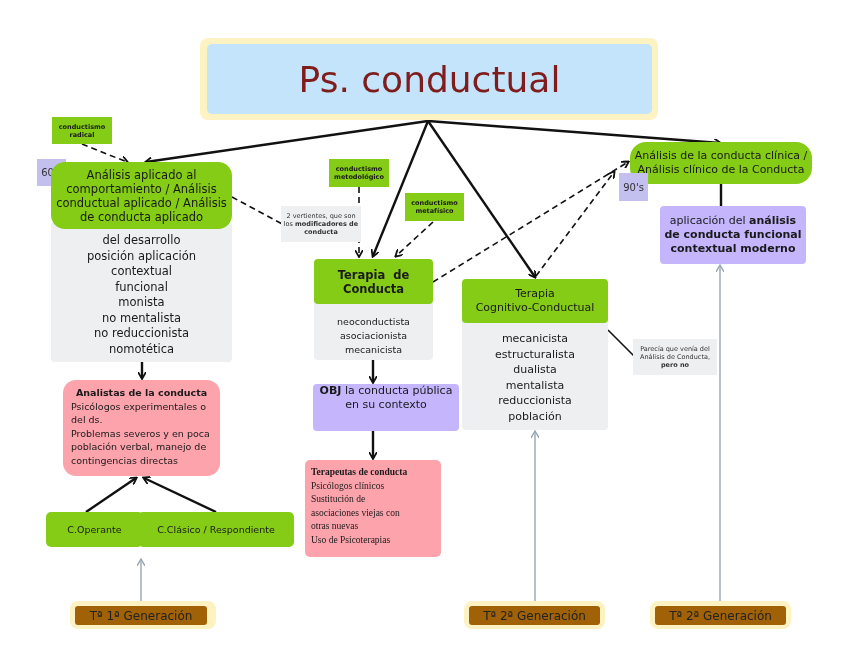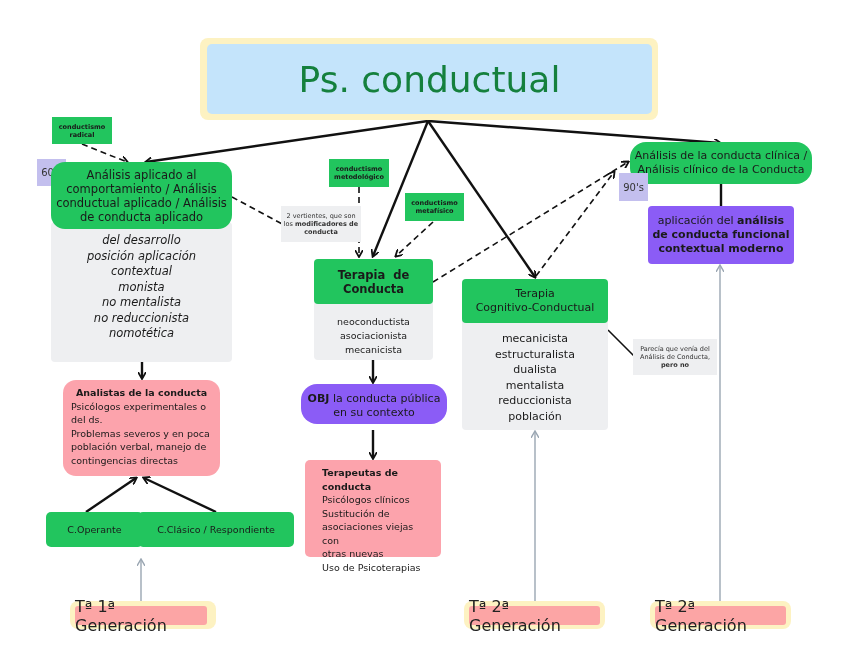--- a/index.html
+++ b/index.html
@@ -1,38 +1,38 @@
 <!DOCTYPE html>
 <html><head>
 <meta charset="utf-8">
 <style>
   html, body { margin:0; padding:0; }
   body { width:848px; height:667px; background:#ffffff; position:relative; overflow:hidden;
          font-family:"DejaVu Sans", sans-serif; color:#1a1a1a; }
   .abs { position:absolute; box-sizing:border-box; }
-  .yellow { background:#22c55e; }
-  .blue { background:#8b5cf6; }
+  .yellow { background:#84cc16; }
+  .blue { background:#c4b5fd;margin-left:12px; }
   .grey { background:#eeeff1; }
   .pink { background:#fca3ac; }
   .purple { background:#c3bfee; }
   .center { text-align:center; }
   svg.links { position:absolute; left:0; top:0; width:848px; height:667px; pointer-events:none; }
   .list-line { display:block; }
   b { font-weight:bold; }
 
   #title-outer { left:200px; top:38px; width:458px; height:82px; background:#fdf2c2; border-radius:8px; }
   #title-inner { left:207px; top:44px; width:445px; height:70px; background:#c4e4fb; border-radius:5px;
-    display:flex; align-items:center; justify-content:center; font-size:36px; color:#15803d; }
+    display:flex; align-items:center; justify-content:center; font-size:36px; color:#7f1d1d; }
 
   .tag { font-size:6.5px; font-weight:bold; line-height:8px; display:flex; align-items:center; justify-content:center; text-align:center; }
   .note { font-size:6.5px; line-height:8px; display:flex; align-items:center; justify-content:center; text-align:center; color:#333; }
   .decade { font-size:10px; display:flex; align-items:center; justify-content:center; color:#333; }
 
   .gen-outer { background:#fdf2c2; border-radius:8px; }
-  .gen-inner { background:#fca5a5; border-radius:3px; font-size:16px; display:flex; align-items:center; justify-content:center; color:#222; }
+  .gen-inner { background:#a16207; border-radius:3px; font-size:12px; display:flex; align-items:center; justify-content:center; color:#222; }
 </style>
 </head>
 <body>
 
 <svg class="links" viewBox="0 0 848 667">
   <defs>
     <marker id="ah" markerWidth="8" markerHeight="8" refX="6" refY="4" orient="auto" markerUnits="userSpaceOnUse">
       <path d="M0,0 L7,4 L0,8" fill="none" stroke="#111" stroke-width="1.8"></path>
     </marker>
     <marker id="ahg" markerWidth="8" markerHeight="8" refX="6" refY="4" orient="auto" markerUnits="userSpaceOnUse">
@@ -89,24 +89,25 @@
 
 <div class="abs purple decade" style="left:37px;top:159px;width:29px;height:27px;">60's</div>
 
 <div class="abs grey" style="left:51px;top:222px;width:181px;height:140px;border-radius:4px;"></div>
 <div class="abs yellow center" style="left:51px;top:162px;width:181px;height:67px;border-radius:14px;font-size:11.5px;line-height:14px;padding-top:6px;">
   <span class="list-line">Análisis aplicado al</span>
   <span class="list-line">comportamiento / Análisis</span>
   <span class="list-line">conductual aplicado / Análisis</span>
   <span class="list-line">de conducta aplicado</span>
 </div>
-<div class="abs center" style="left:51px;top:233px;width:181px;font-size:11.5px;line-height:15.5px;font-style:italic;">
+<div class="abs center" style="left:51px;top:233px;width:181px;font-size:11.5px;line-height:15.5px;">
   <span class="list-line">del desarrollo</span>
   <span class="list-line">posición aplicación</span>
   <span class="list-line">contextual</span>
+  <span class="list-line">funcional</span>
   <span class="list-line">monista</span>
   <span class="list-line">no mentalista</span>
   <span class="list-line">no reduccionista</span>
   <span class="list-line">nomotética</span>
 </div>
 
 <div class="abs pink" style="left:63px;top:380px;width:157px;height:96px;border-radius:13px;padding:6px 8px;font-size:9.5px;line-height:13.5px;">
   <span class="list-line center" style="font-weight:bold;">Analistas de la conducta</span>
   <span class="list-line">Psicólogos experimentales o</span>
   <span class="list-line">del ds.</span>
@@ -130,26 +131,26 @@
 <div class="abs yellow center" style="left:314px;top:259px;width:119px;height:45px;border-radius:4px;font-size:11.5px;font-weight:bold;line-height:14px;padding-top:9px;">
   <span class="list-line" style="white-space:pre;">Terapia  de</span>
   <span class="list-line">Conducta</span>
 </div>
 <div class="abs center" style="left:314px;top:315px;width:119px;font-size:9.5px;line-height:14px;">
   <span class="list-line">neoconductista</span>
   <span class="list-line">asociacionista</span>
   <span class="list-line">mecanicista</span>
 </div>
 
-<div class="abs blue center" style="left:301px;top:384px;width:146px;height:40px;border-radius:16px;font-size:11px;line-height:14px;padding-top:8px;">
+<div class="abs blue center" style="left:301px;top:384px;width:146px;height:47px;border-radius:4px;font-size:11px;line-height:14px;">
   <span class="list-line"><b>OBJ</b><span> la conducta pública</span></span>
   <span class="list-line">en su contexto</span>
 </div>
 
-<div class="abs pink" style="left:305px;top:460px;width:136px;height:97px;border-radius:5px;padding:6px 17px;font-size:9.5px;line-height:13.5px;">
+<div class="abs pink" style="left:305px;top:460px;width:136px;height:97px;border-radius:5px;padding:6px 6px;font-size:9.5px;line-height:13.5px;font-family:Liberation Serif, serif;">
   <b class="list-line">Terapeutas de conducta</b>
   <span class="list-line">Psicólogos clínicos</span>
   <span class="list-line">Sustitución de</span>
   <span class="list-line">asociaciones viejas con</span>
   <span class="list-line">otras nuevas</span>
   <span class="list-line">Uso de Psicoterapias</span>
 </div>
 
 <div class="abs grey" style="left:462px;top:318px;width:146px;height:112px;border-radius:4px;"></div>
 <div class="abs yellow center" style="left:462px;top:279px;width:146px;height:44px;border-radius:4px;font-size:11px;line-height:14px;padding-top:8px;">

